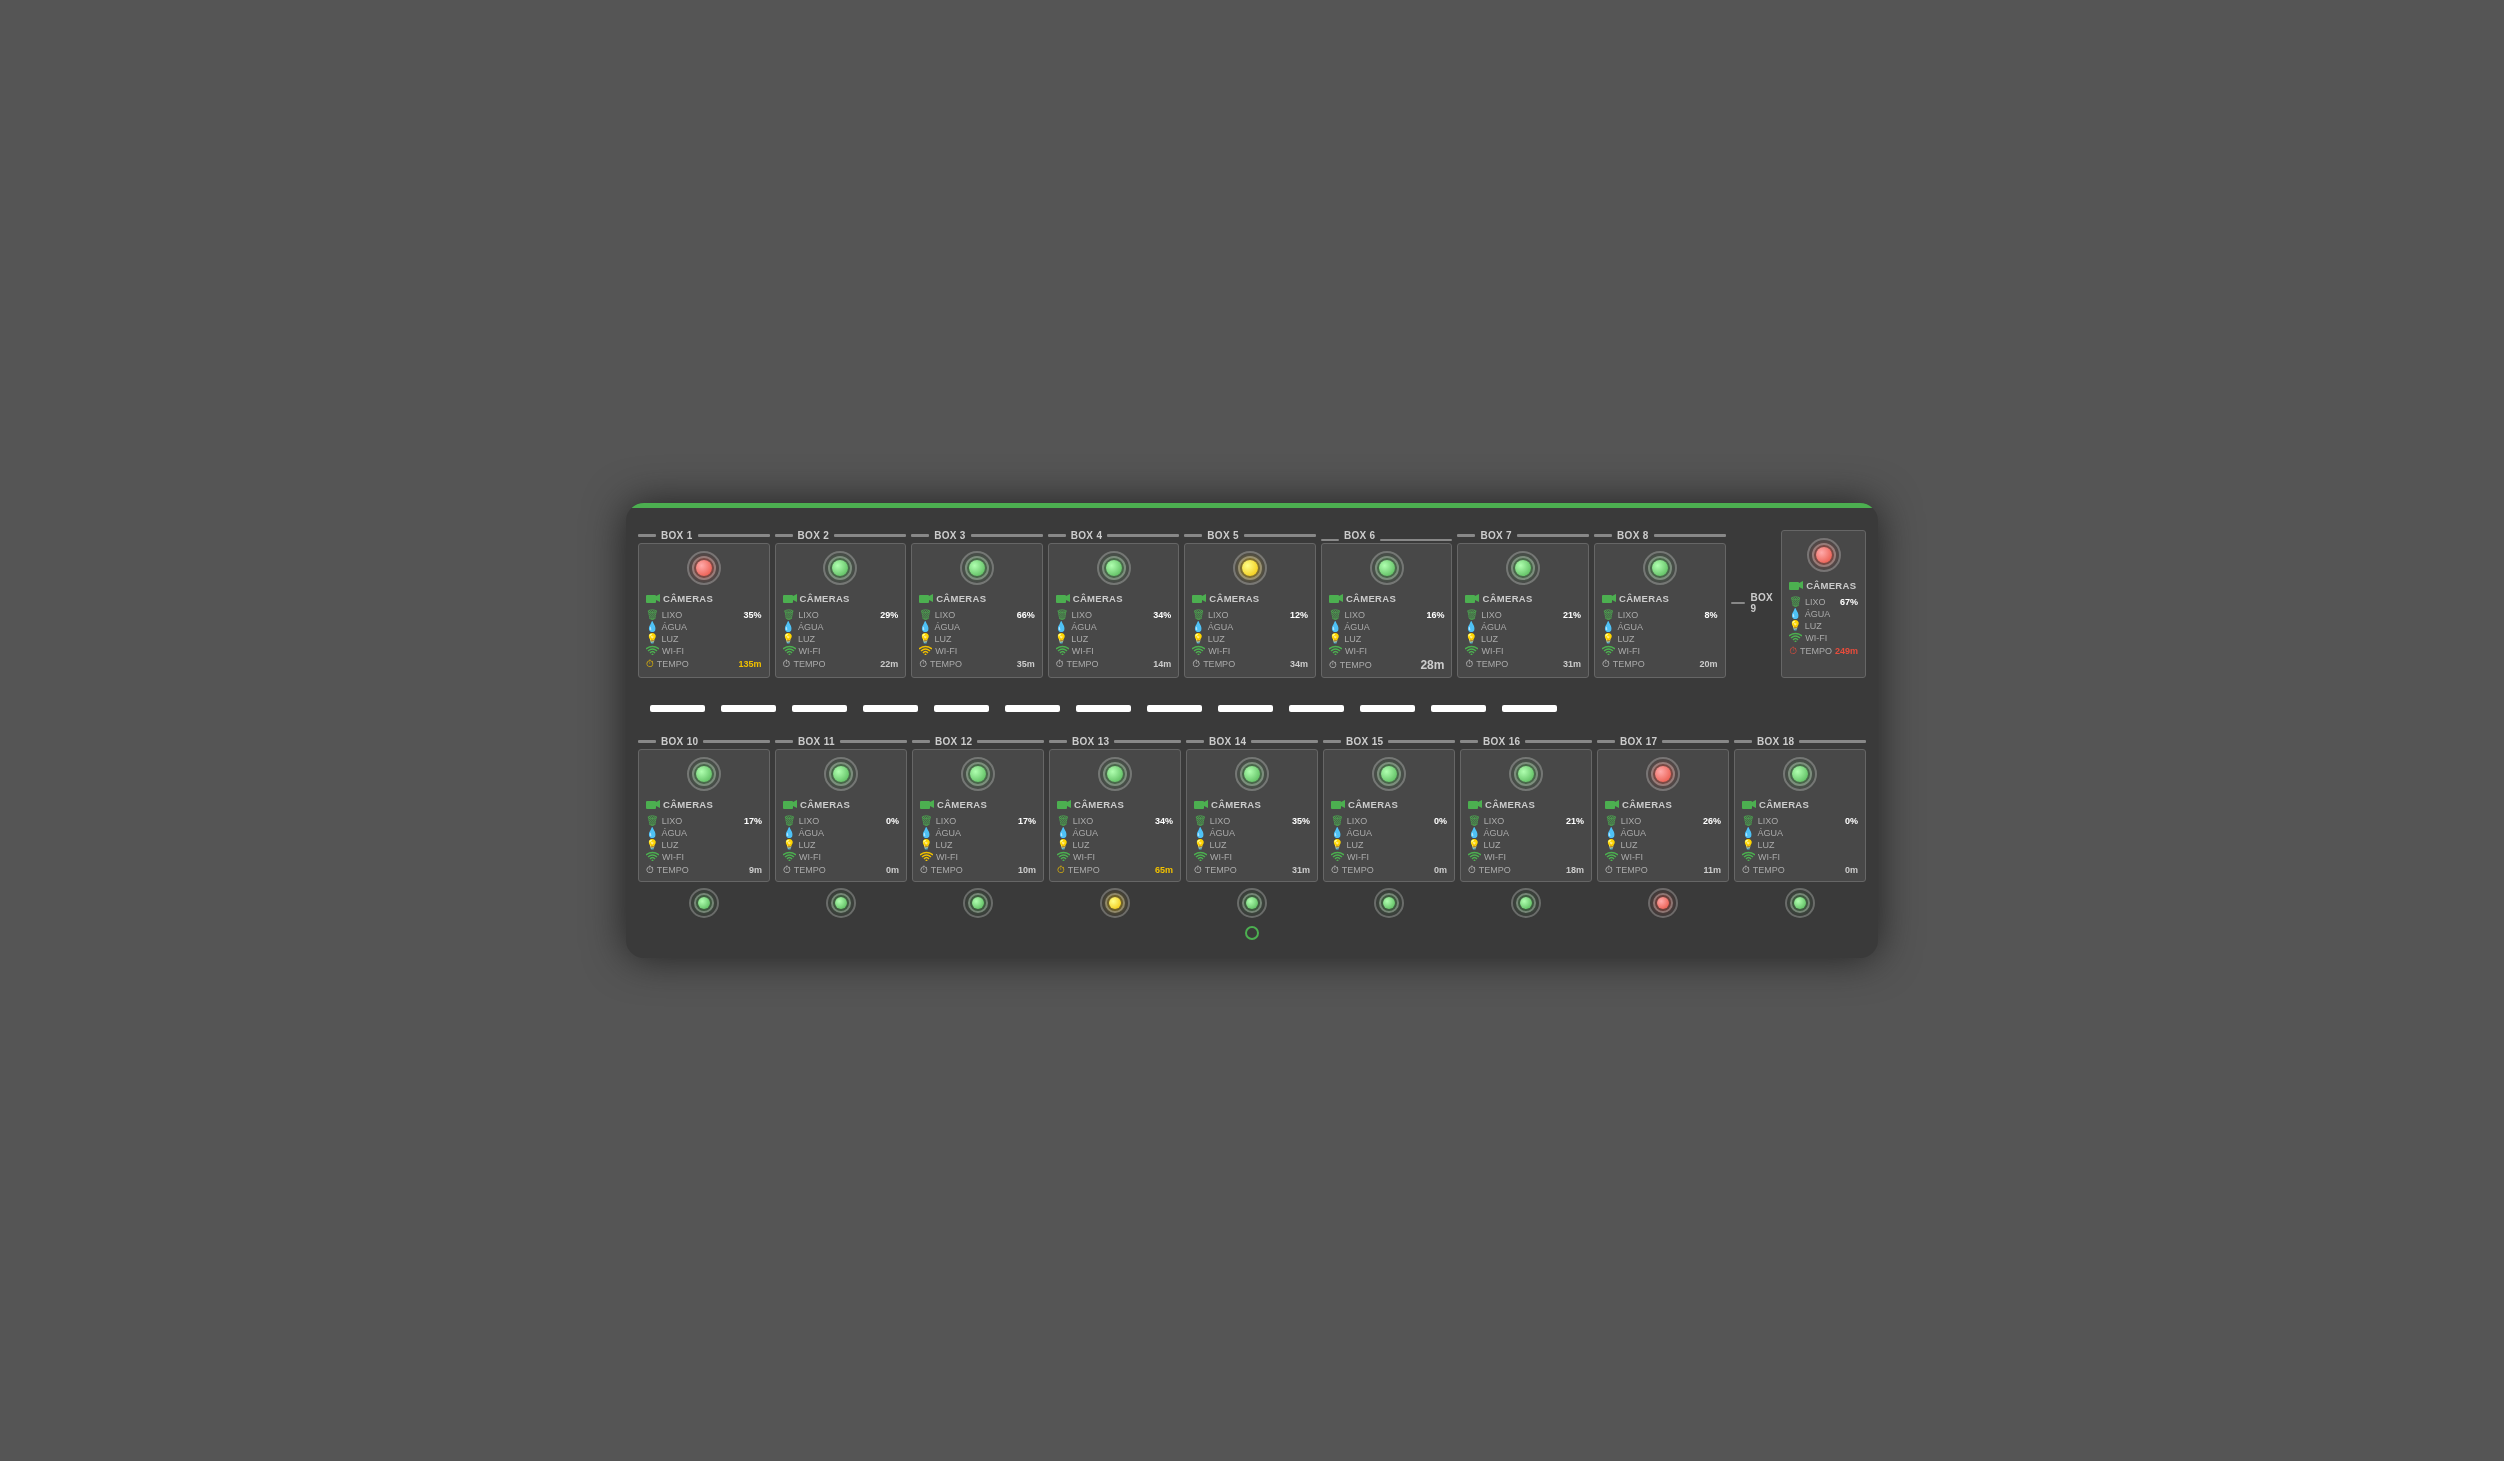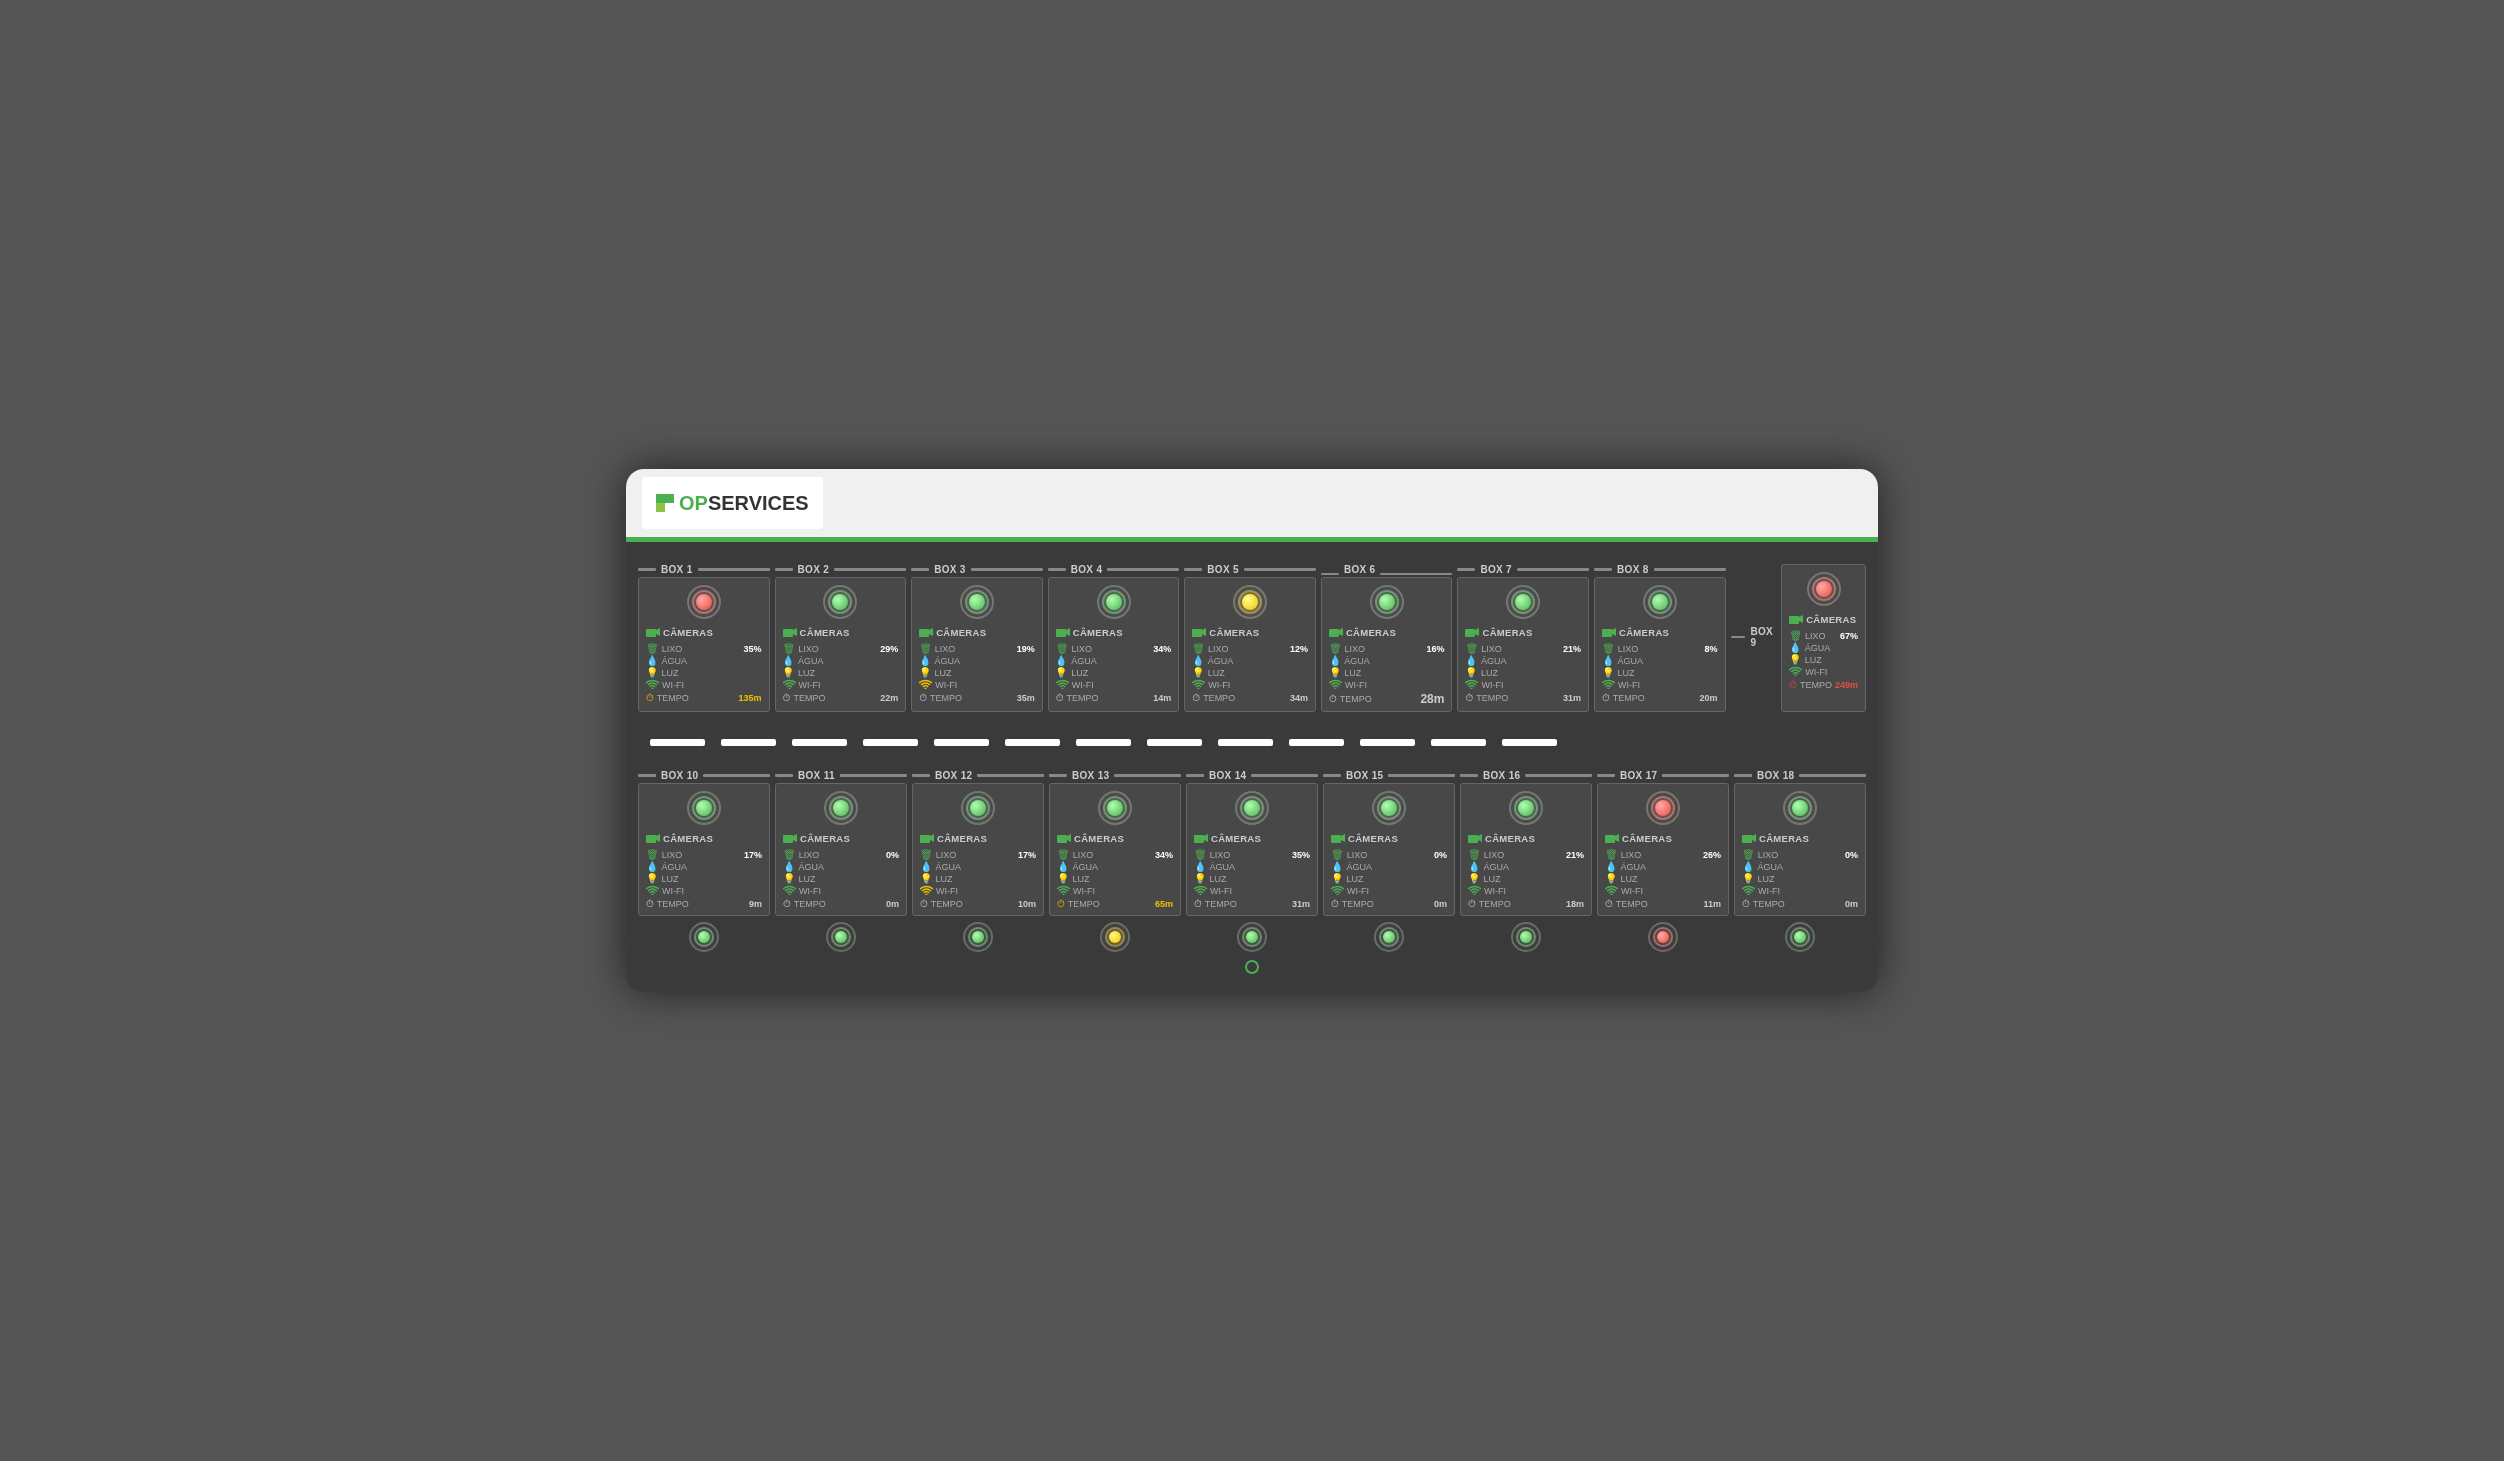--- a/index.html
+++ b/index.html
@@ -62,34 +62,20 @@
       align-items: center;
       padding: 0 12px;
       gap: 16px;
     }
   </style>
 </head>
 <body>
 
 <div class="monitor">
 
-  <div class="header">
-    <div class="logo-area">
-      <div style="display:flex;flex-direction:column;margin-right:5px;">
-        <div style="width:18px;height:9px;background:#4caf50;"></div>
-        <div style="width:9px;height:9px;background:#8bc34a;"></div>
-      </div>
-      <span style="font-size:20px;font-weight:bold;color:#333;"><span style="color:#4caf50;">OP</span>SERVICES</span>
-    </div>
-    <div class="title"></div>
-    <div class="datetime">
-      <div></div>
-      <div></div>
-    </div>
-  </div>
   <div class="green-bar"></div>
 
   <div class="main-content">
 
     <div style="display:flex;gap:5px;margin-bottom:4px;margin-top:8px;">
     </div>
     <div style="display:flex;gap:5px;margin-bottom:6px;" id="row1-container">
     <div style="flex: 1 1 0%; display: flex; flex-direction: column; align-items: stretch;">
           <div style="display: flex; align-items: center; margin-bottom: 2px;">
             <span style="display: inline-block; width: 18px; height: 2.5px; background: rgb(136, 136, 136); margin-right: 5px; border-radius: 1px;"></span>
@@ -211,21 +197,21 @@
             <div style="display: flex; align-items: center; gap: 3px; margin-bottom: 2px;">
               <span><svg width="14" height="10" viewBox="0 0 14 10">
                   <rect x="0" y="2" width="10" height="8" rx="1" fill="#4caf50"></rect>
                   <polygon points="10,3 14,1 14,9 10,7" fill="#4caf50"></polygon>
                 </svg></span>
               <span style="color: rgb(204, 204, 204); font-size: 9.5px; font-weight: bold; letter-spacing: 0.3px;">CÂMERAS</span>
             </div>
             <div style="display: flex; align-items: center; gap: 3px; margin-bottom: 1px;">
               <span style="font-size:10px;color:#4caf50;">🗑</span>
               <span style="color:#aaa;font-size:9px;flex:1;">LIXO</span>
-              <span style="color:#fff;font-size:9px;font-weight:bold;">19%</span>
+              <span style="color:#fff;font-size:9px;font-weight:bold;">66%</span>
             </div>
             <div style="display: flex; align-items: center; gap: 3px; margin-bottom: 1px;">
               <span style="font-size:10px;color:#4caf50;">💧</span>
               <span style="color:#aaa;font-size:9px;">ÁGUA</span>
             </div>
             <div style="display: flex; align-items: center; gap: 3px; margin-bottom: 1px;">
               <span style="font-size:10px;color:#4caf50;">💡</span>
               <span style="color:#aaa;font-size:9px;">LUZ</span>
             </div>
             <div style="display: flex; align-items: center; gap: 3px; margin-bottom: 1px;">

